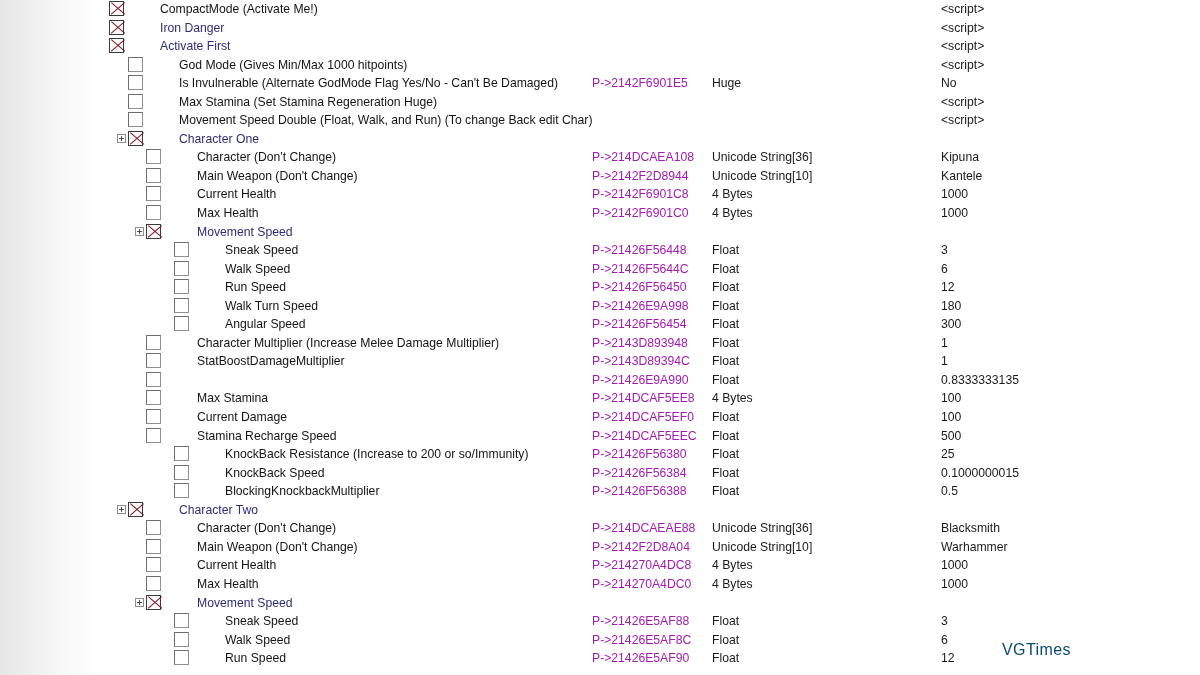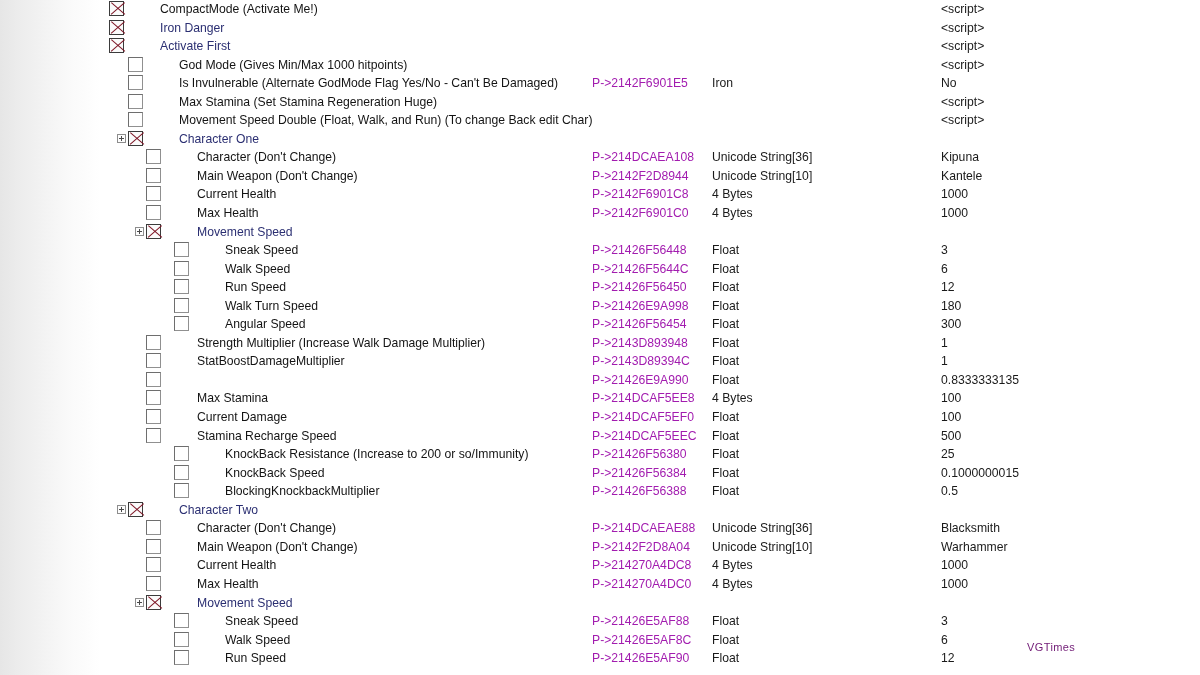--- a/index.html
+++ b/index.html
@@ -115,24 +115,24 @@
     color: #1a1a1a;
   }
   .col-val {
     position: absolute;
     left: 841px;
     top: 0;
     color: #1a1a1a;
   }
   #watermark {
     position: absolute;
-    left: 1027px;
+    left: 1002px;
     top: 641px;
-    font-size: 11px;
-    color: #701a75;
+    font-size: 16px;
+    color: #0c4a6e;
     letter-spacing: 0.4px;
     font-family: "Liberation Sans", sans-serif;
   }
 </style>
 </head>
 <body>
 
 <div id="app">
 
   <div id="left-gutter"></div>
@@ -172,21 +172,21 @@
         <span class="cbox" style="left: 28px;"></span>
         <span class="label" style="left: 47px;">God Mode (Gives Min/Max 1000 hitpoints)</span>
         <span class="col-addr"></span>
         <span class="col-type"></span>
         <span class="col-val">&lt;script&gt;</span>
       </div>
       <div class="row">
         <span class="cbox" style="left: 28px;"></span>
         <span class="label" style="left: 47px;">Is Invulnerable (Alternate GodMode Flag Yes/No - Can't Be Damaged)</span>
         <span class="col-addr">P-&gt;2142F6901E5</span>
-        <span class="col-type">Iron</span>
+        <span class="col-type">Huge</span>
         <span class="col-val">No</span>
       </div>
       <div class="row">
         <span class="cbox" style="left: 28px;"></span>
         <span class="label" style="left: 47px;">Max Stamina (Set Stamina Regeneration Huge)</span>
         <span class="col-addr"></span>
         <span class="col-type"></span>
         <span class="col-val">&lt;script&gt;</span>
       </div>
       <div class="row">
@@ -276,21 +276,21 @@
       </div>
       <div class="row">
         <span class="cbox" style="left: 74px;"></span>
         <span class="label" style="left: 93px;">Angular Speed</span>
         <span class="col-addr">P-&gt;21426F56454</span>
         <span class="col-type">Float</span>
         <span class="col-val">300</span>
       </div>
       <div class="row">
         <span class="cbox" style="left: 46px;"></span>
-        <span class="label" style="left: 65px;">Strength Multiplier (Increase Walk Damage Multiplier)</span>
+        <span class="label" style="left: 65px;">Character Multiplier (Increase Melee Damage Multiplier)</span>
         <span class="col-addr">P-&gt;2143D893948</span>
         <span class="col-type">Float</span>
         <span class="col-val">1</span>
       </div>
       <div class="row">
         <span class="cbox" style="left: 46px;"></span>
         <span class="label" style="left: 65px;">StatBoostDamageMultiplier</span>
         <span class="col-addr">P-&gt;2143D89394C</span>
         <span class="col-type">Float</span>
         <span class="col-val">1</span>

